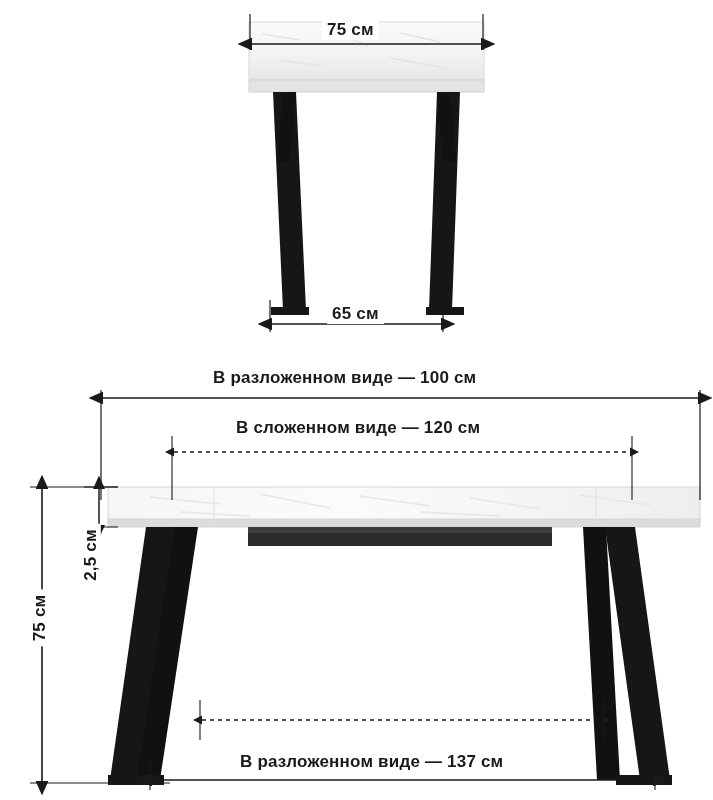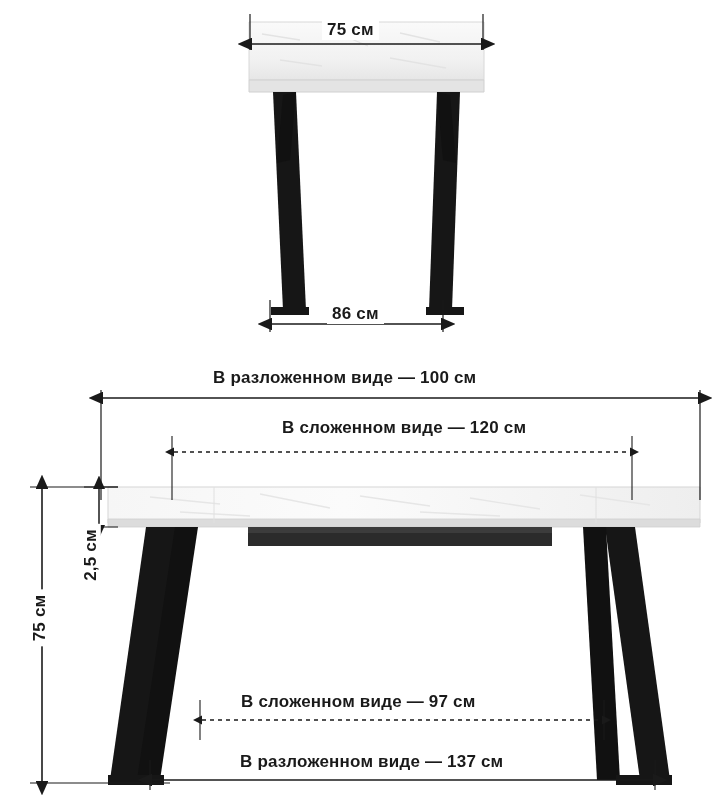--- a/index.html
+++ b/index.html
@@ -35,21 +35,21 @@
     background: #ffffff;
     padding: 0 5px;
     letter-spacing: 0.2px;
   }
   .dim-label.vertical {
     transform-origin: center center;
   }
   .lbl-75cm   { left: 322px; top: 20px; }
   .lbl-48cm   { left: 327px; top: 304px; }
   .lbl-unfolded-w { left: 208px; top: 368px; }
-  .lbl-folded-w   { left: 231px; top: 418px; margin-left: 46px; }
+  .lbl-folded-w   { left: 231px; top: 418px; }
   .lbl-25cm   { left: 60px;  top: 545px; transform: rotate(-90deg); }
   .lbl-75h    { left: 12px;  top: 608px; transform: rotate(-90deg); }
   .lbl-folded-d   { left: 236px; top: 692px; }
   .lbl-unfolded-d { left: 219px; top: 752px; margin-left: 16px; }
 </style>
 </head>
 <body>
 
 <div id="page">
 
@@ -165,27 +165,26 @@
 
     <g>
       <line x1="150" y1="760" x2="150" y2="790" stroke="#1a1a1a" stroke-width="1.1"></line>
       <line x1="655" y1="760" x2="655" y2="790" stroke="#1a1a1a" stroke-width="1.1"></line>
       <line x1="152" y1="780" x2="653" y2="780" stroke="#1a1a1a" stroke-width="1.6" marker-start="url(#arrStart)" marker-end="url(#arrEnd)"></line>
     </g>
   </svg>
 
   <div class="dim-label lbl-75cm">75 см</div>
 
-  <div class="dim-label lbl-48cm">86 см</div>
+  <div class="dim-label lbl-48cm">65 см</div>
 
   <div class="dim-label lbl-unfolded-w">В разложенном виде — 100 см</div>
 
   <div class="dim-label lbl-folded-w">В сложенном виде — 120 см</div>
 
   <div class="dim-label vertical lbl-25cm">2,5 см</div>
 
   <div class="dim-label vertical lbl-75h">75 см</div>
 
-  <div class="dim-label lbl-folded-d">В сложенном виде — 97 см</div>
 
   <div class="dim-label lbl-unfolded-d">В разложенном виде — 137 см</div>
 
 </div>
 
 </body></html>

